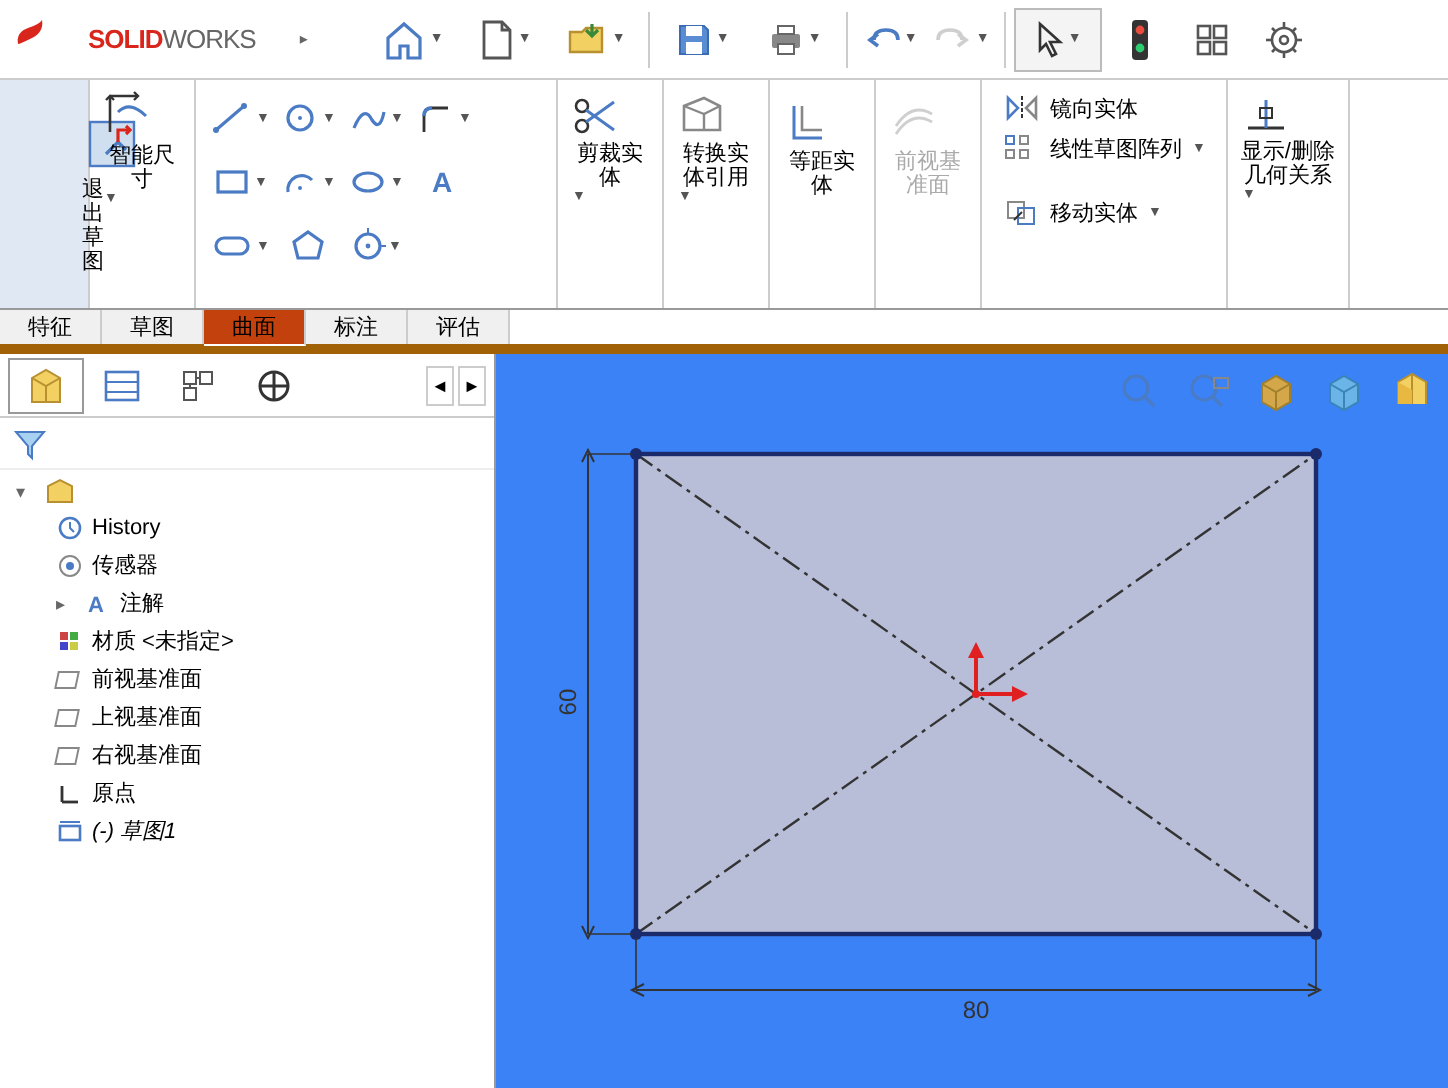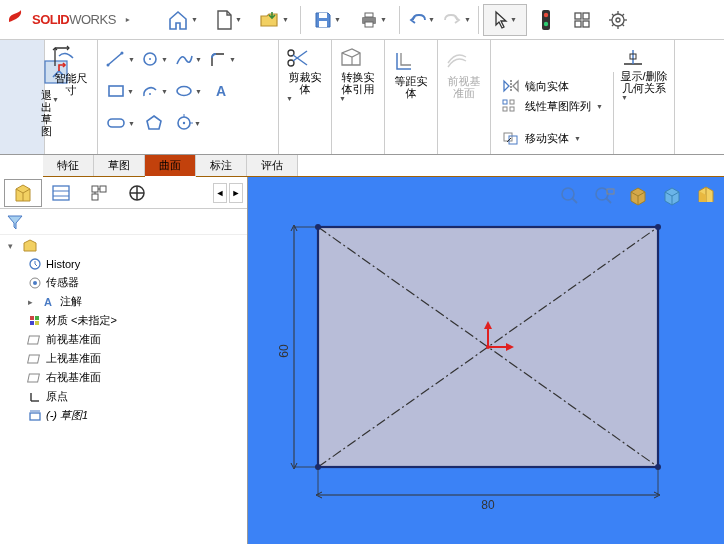--- a/index.html
+++ b/index.html
@@ -1,38 +1,38 @@
 <!DOCTYPE html>
 <html><head>
 <meta charset="utf-8">
 <style>
 * { box-sizing: border-box; margin: 0; padding: 0; font-family: "Microsoft YaHei", Arial, sans-serif; }
 body { width: 724px; height: 544px; background: #fff; overflow: hidden; font-size: 11px; }
 .titlebar { height: 40px; display: flex; align-items: center; border-bottom: 1px solid #ccc; padding: 0 6px; }
-.logo { display: flex; align-items: center; gap: 8px; margin-right: 30px; }
+.logo { display: flex; align-items: center; gap: 20px; margin-right: 30px; }
 .logo-icon { color: #d9261c; font-weight: bold; font-size: 18px; font-style: italic; }
 .logo-text { color: #d9261c; font-weight: bold; font-size: 13px; letter-spacing: -0.5px; }
 .logo-text span { color: #666; font-weight: normal; }
 .dd { font-size: 8px; margin-left: 2px; color: #666; }
 .title-icons { display: flex; align-items: center; gap: 2px; }
 .title-btn { width: 34px; height: 32px; display: flex; align-items: center; justify-content: center; cursor: pointer; }
 .title-btn.wide { width: 44px; }
 .sep { width: 1px; height: 28px; background: #ccc; margin: 0 2px; }
 .dd-arrow { font-size: 7px; color: #555; margin-left: 1px; }
 
 .ribbon { height: 115px; display: flex; border-bottom: 1px solid #999; }
 .ribbon-group { display: flex; flex-direction: column; align-items: center; padding: 4px 6px; border-right: 1px solid #ccc; }
 .ribbon-big { display: flex; flex-direction: column; align-items: flex-start; justify-content: center; width: 40px; height: 60px; cursor: pointer; font-size: 11px; text-align: center; line-height: 1.1; }
 .ribbon-big.disabled { color: #aaa; }
 .ribbon-big svg { margin-bottom: 2px; }
 .sketch-grid { display: grid; grid-template-columns: repeat(5, 32px); grid-template-rows: repeat(3, 30px); gap: 2px; }
 .sk-btn { display: flex; align-items: center; justify-content: center; cursor: pointer; }
 .ribbon-item { display: flex; align-items: center; gap: 4px; cursor: pointer; font-size: 11px; padding: 2px 4px; }
 
-.tabs { height: 22px; display: flex; border-bottom: 1px solid #a16207; margin-left: 43px; }
+.tabs { height: 22px; display: flex; border-bottom: 5px solid #a16207; }
 .tab { padding: 2px 14px; font-size: 11px; cursor: pointer; border-right: 1px solid #ccc; display: flex; align-items: center; }
 .tab.active { background: #c2410c; border-bottom: 1px solid #fff; margin-bottom: -1px; text-align: right; }
 .tab:not(.active) { background: #f0f0f0; }
 
 .main { display: flex; height: 367px; }
 .side { width: 248px; border-right: 1px solid #999; background: #fff; display: flex; flex-direction: column; }
 .side-tabs { height: 32px; display: flex; align-items: center; border-bottom: 1px solid #ccc; padding: 0 4px; gap: 0; }
 .side-tab { width: 38px; height: 28px; display: flex; align-items: center; justify-content: center; cursor: pointer; border: 1px solid transparent; }
 .side-tab.active { border: 1px solid #999; background: #fff; }
 .side-nav { display: flex; gap: 2px; margin-left: auto; }
@@ -294,21 +294,21 @@
   </div>
   <div class="ribbon-group">
     <div class="ribbon-big disabled">
       <svg width="26" height="24" viewBox="0 0 26 24" opacity="0.4">
           <path d="M4 18 Q12 6 22 12" fill="none" stroke="#888" stroke-width="1.4"></path>
           <path d="M4 14 Q12 2 22 8" fill="none" stroke="#888" stroke-width="1.4"></path>
         </svg>
       <span>前视基准面</span>
     </div>
   </div>
-  <div class="ribbon-group" style="align-items:flex-start;margin-top:32px;">
+  <div class="ribbon-group" style="align-items:flex-start;">
     <div class="ribbon-item">
         <svg width="20" height="16">
           <path d="M3 3 L3 13 L8 8 Z" fill="none" stroke="#4a7bc4" stroke-width="1.3"></path>
           <line x1="10" y1="2" x2="10" y2="14" stroke="#333" stroke-dasharray="2,1"></line>
           <path d="M17 3 L17 13 L12 8 Z" fill="none" stroke="#888" stroke-width="1.3"></path>
         </svg>
         <span>镜向实体</span>
       </div>
     <div class="ribbon-item">
         <svg width="20" height="16">

